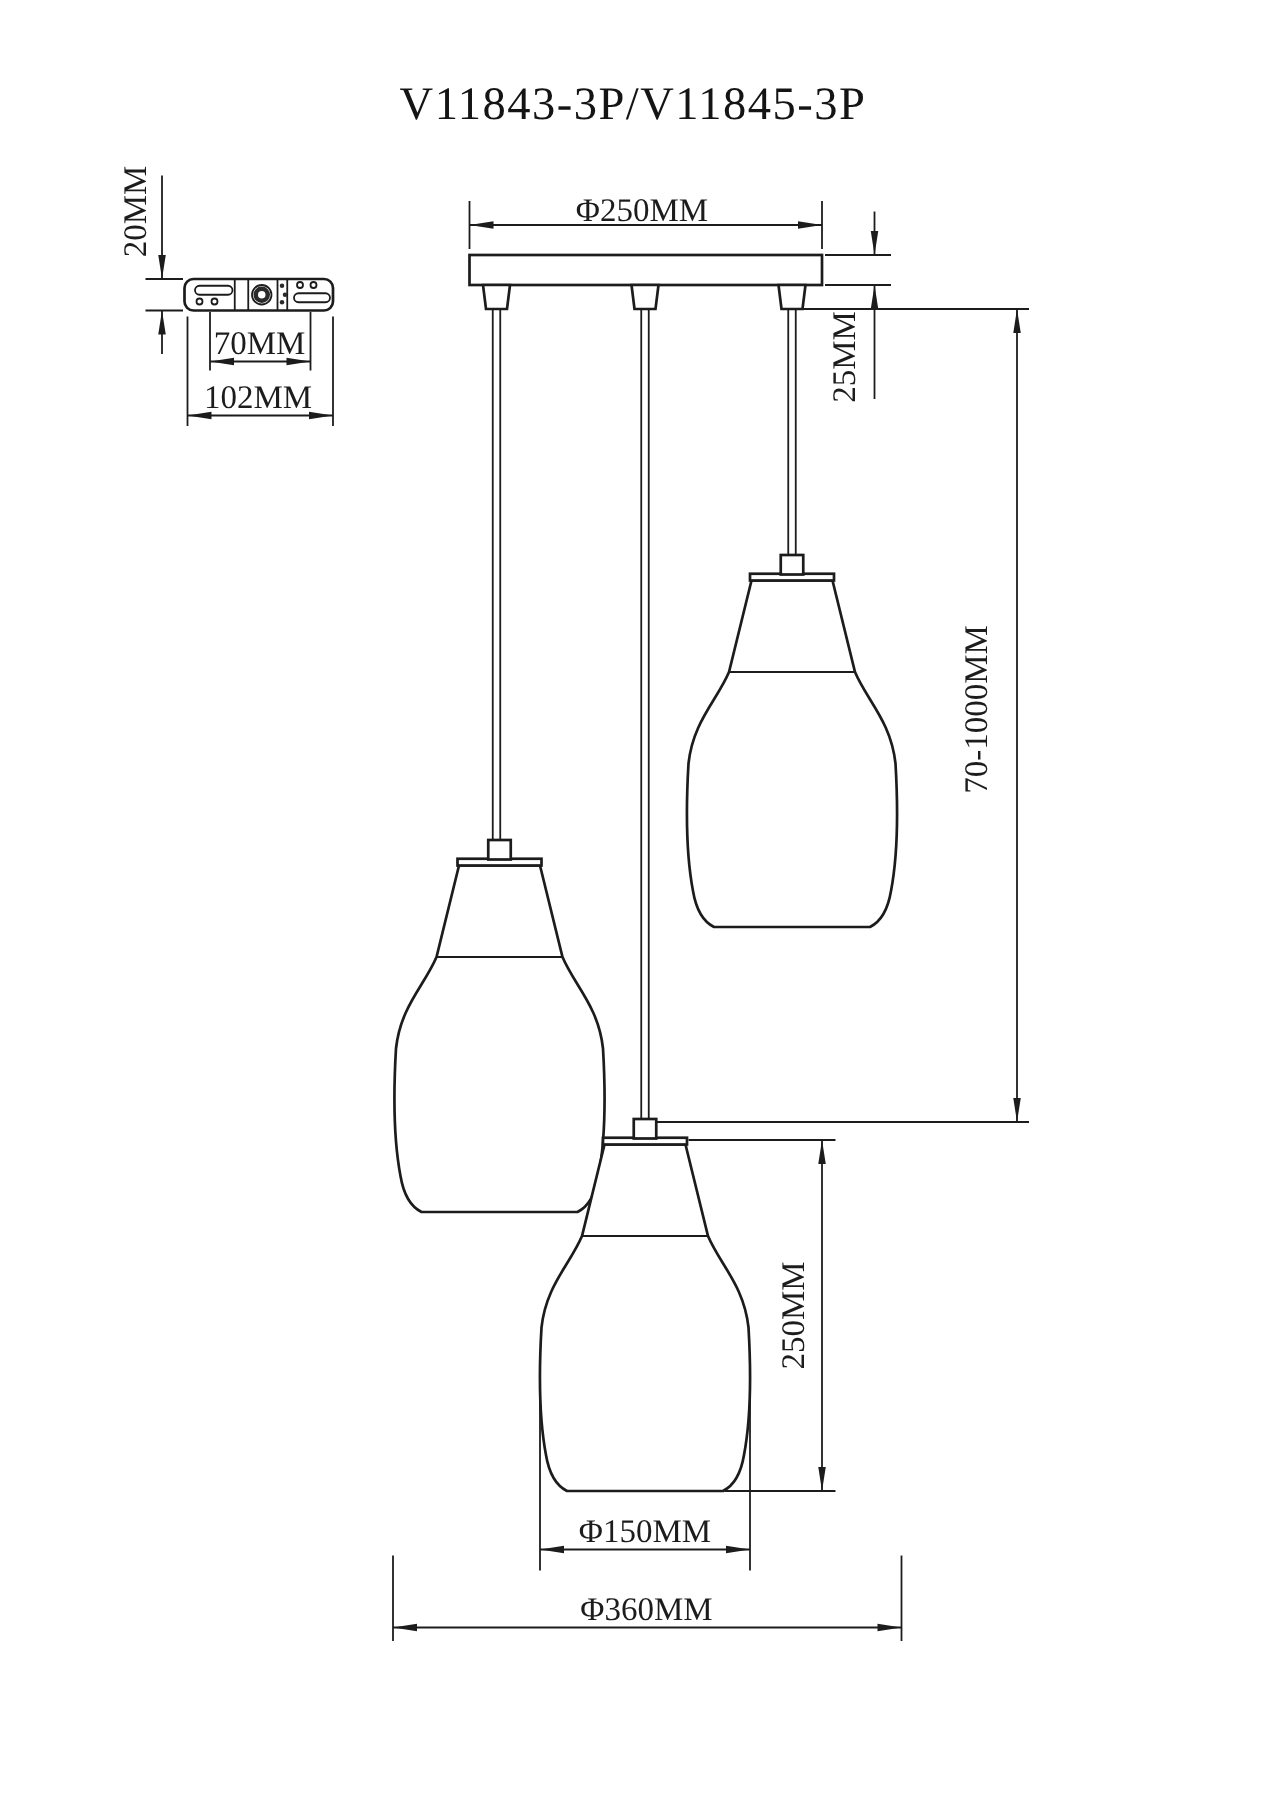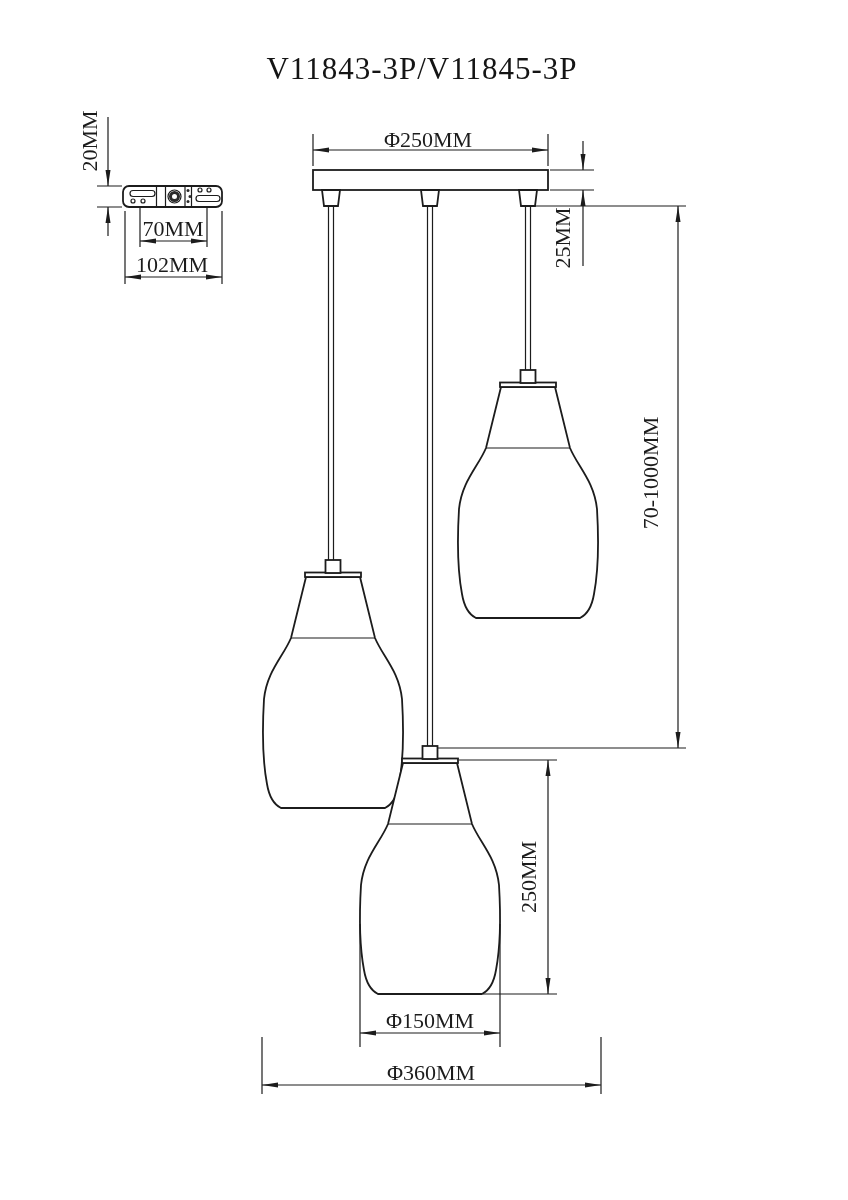--- a/index.html
+++ b/index.html
@@ -1,17 +1,17 @@
 <!DOCTYPE html>
 <html><head>
 <meta charset="utf-8">
 <style>
   html,body{margin:0;padding:0;background:#ffffff;}
   .page{position:relative;width:848px;height:1200px;background:#ffffff;overflow:hidden;
-        font-family:"Liberation Serif",serif;border-radius:24px;}
+        font-family:"Liberation Serif",serif;}
   svg{display:block;}
   .lbl{font-family:"Liberation Serif",serif;font-size:22px;fill:#1c1c1c;text-anchor:middle;}
   .title{font-family:"Liberation Serif",serif;font-size:31px;fill:#141414;text-anchor:middle;letter-spacing:1px;}
   .o{fill:#ffffff;stroke:#1c1c1c;stroke-width:1.8;}
   .t{fill:none;stroke:#1c1c1c;stroke-width:1.2;}
   .d{fill:none;stroke:#1c1c1c;stroke-width:1.2;marker-start:url(#arr);marker-end:url(#arr);}
   .de{fill:none;stroke:#1c1c1c;stroke-width:1.2;marker-end:url(#arr);}
 </style>
 </head>
 <body>

